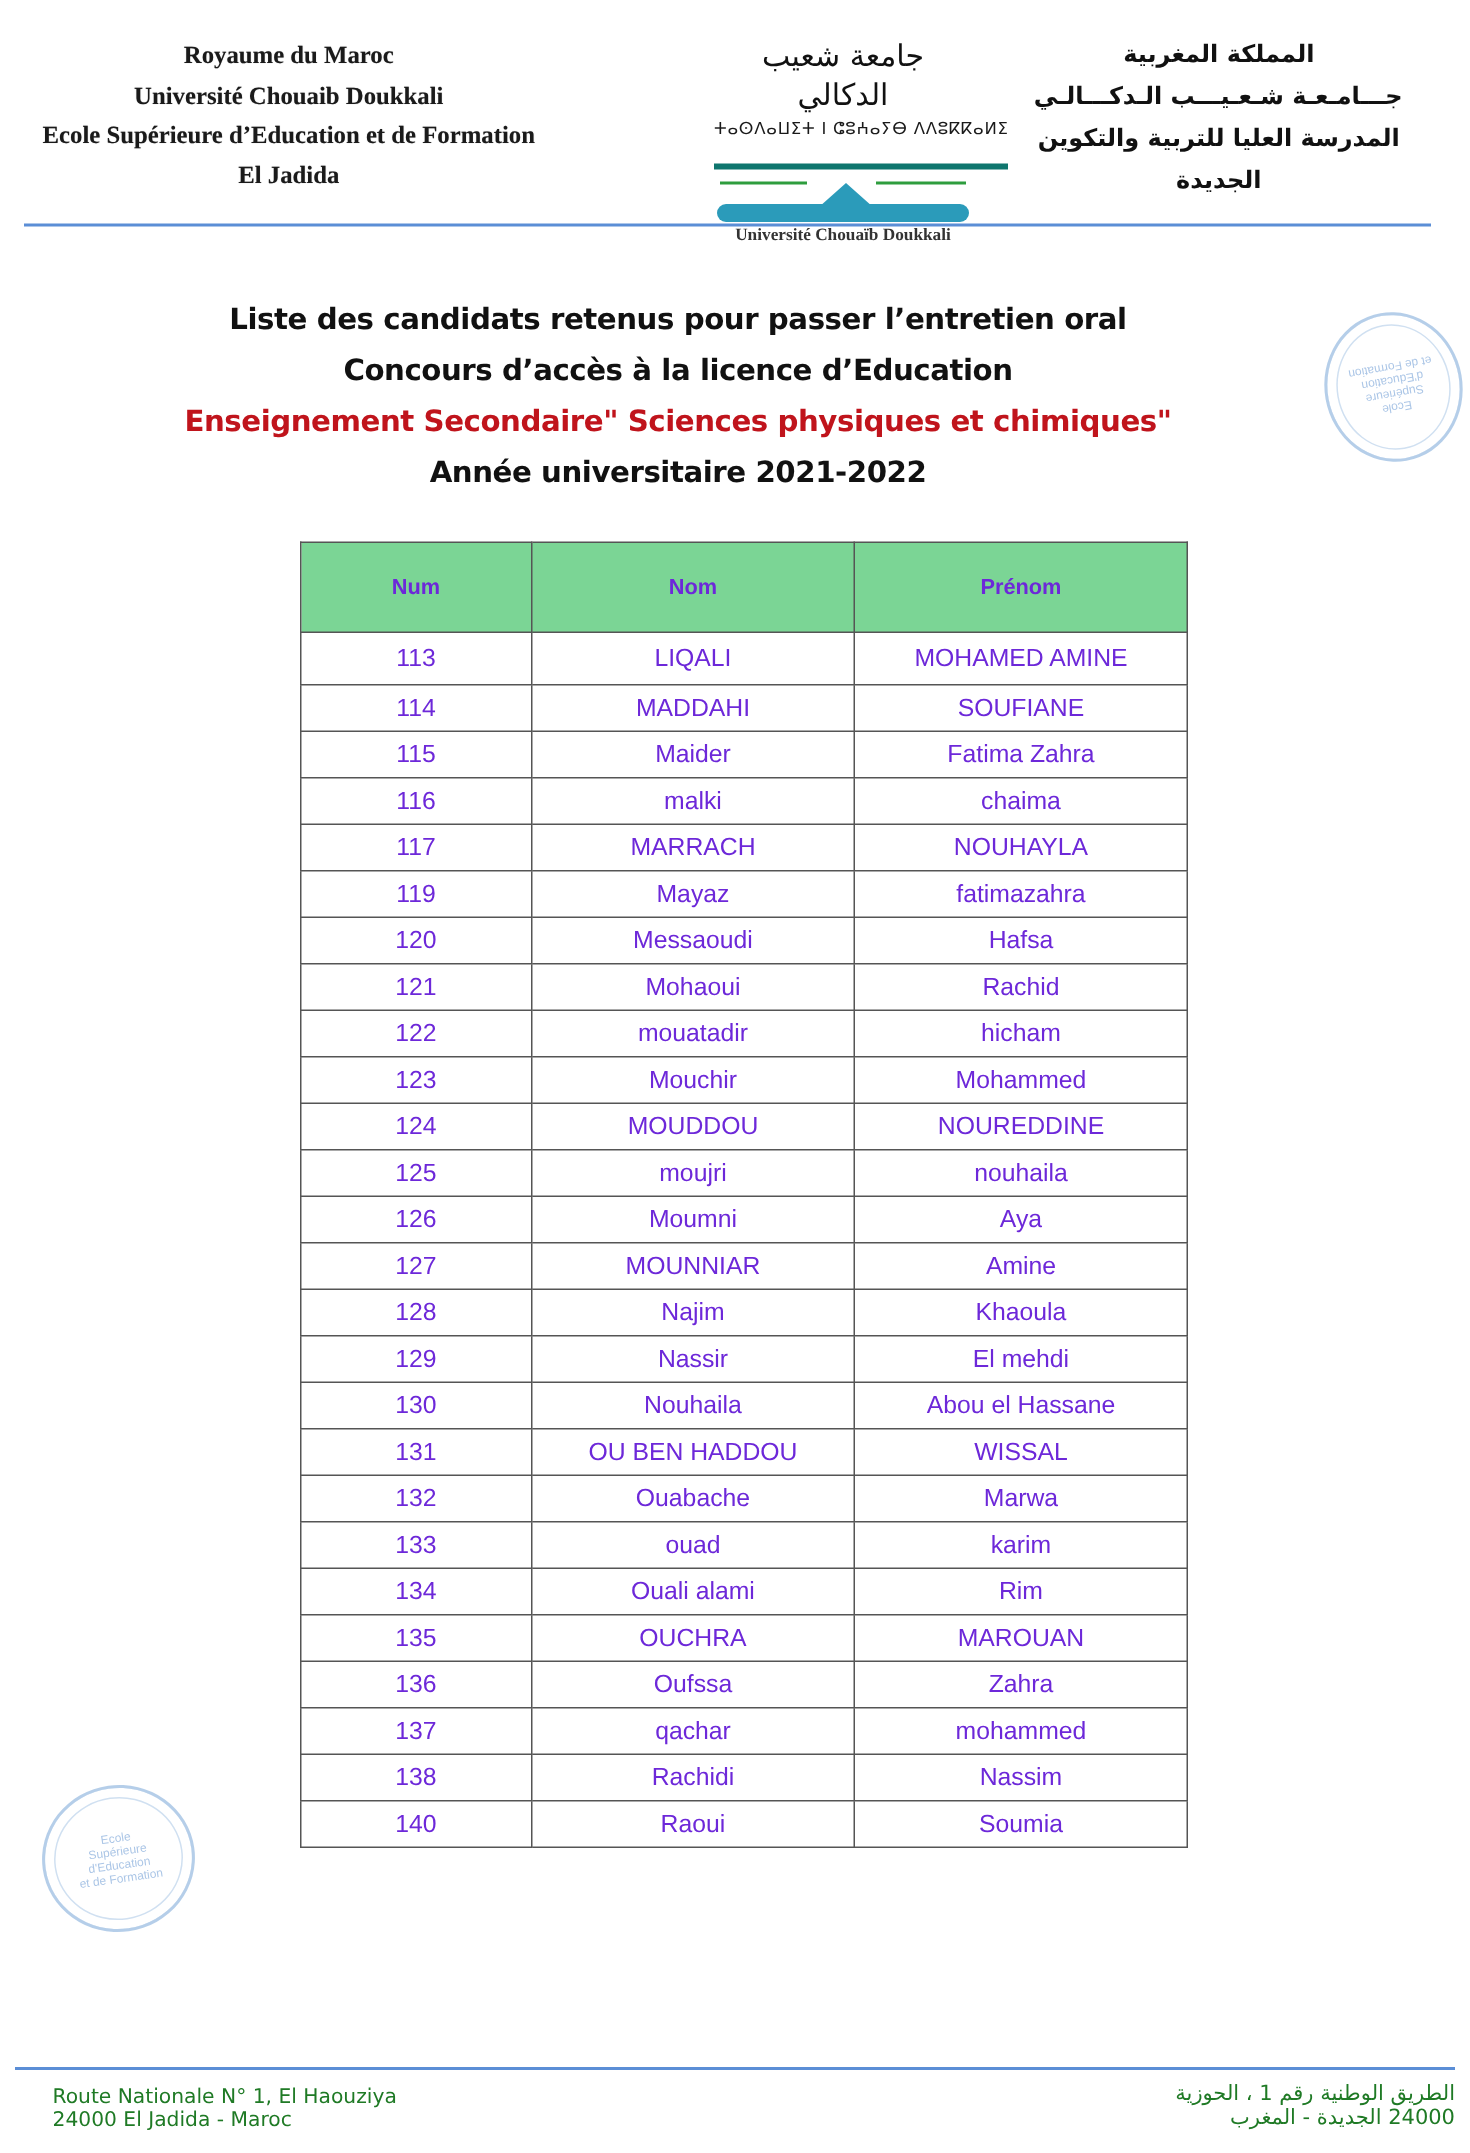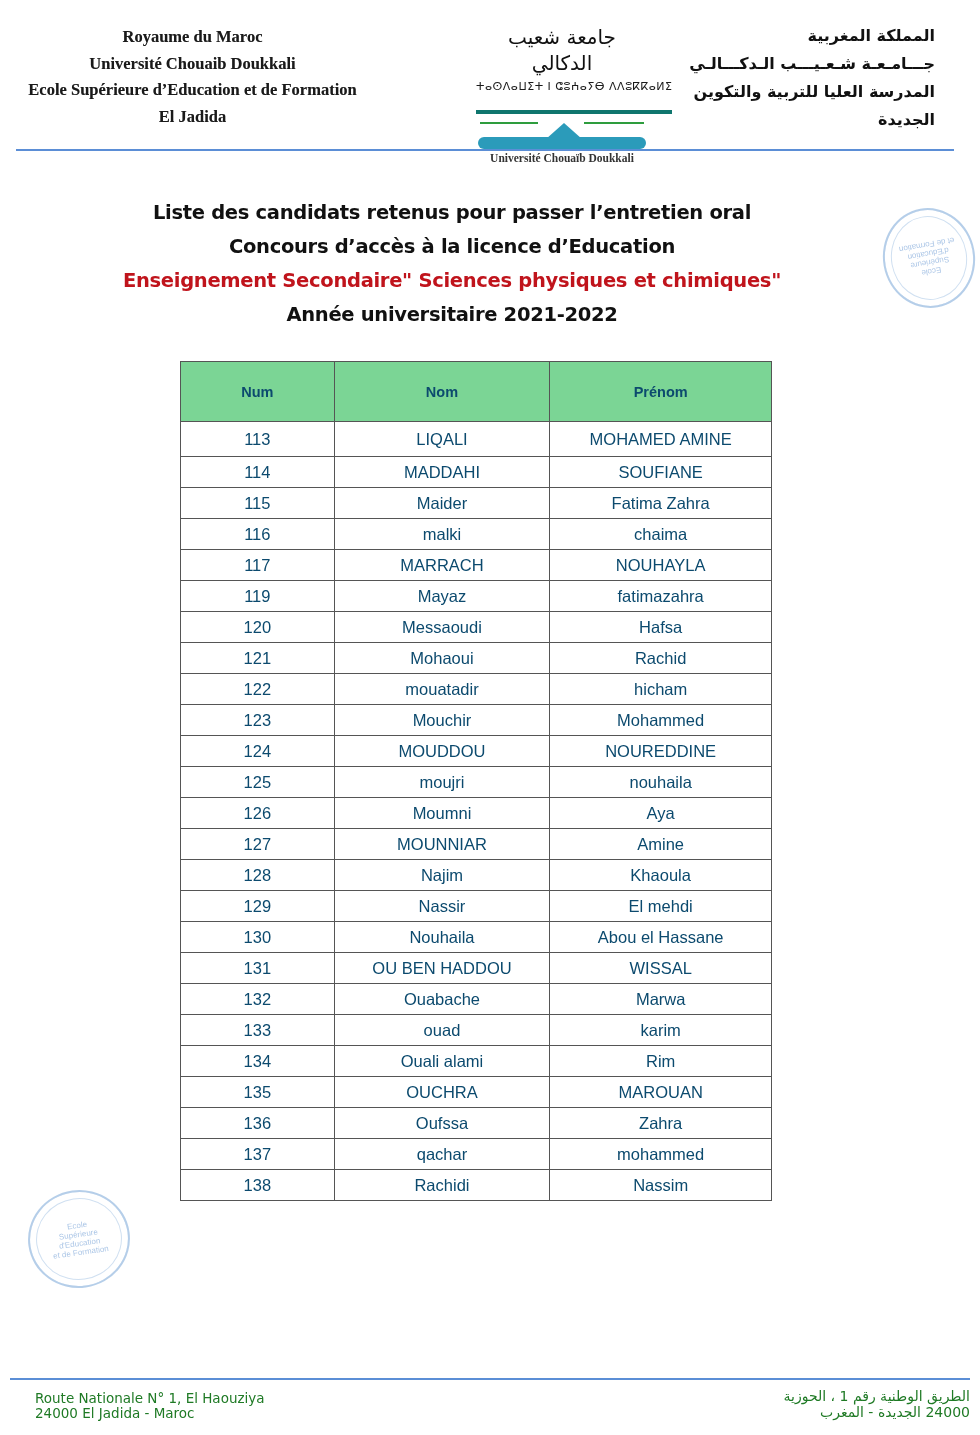--- a/index.html
+++ b/index.html
@@ -80,20 +80,21 @@
       font-weight: bold;
       font-size: 11.5px;
       color: #333;
       margin-top: 2px;
       white-space: nowrap;
     }
 
     
     .hdr-right {
       left: 690px; top: 22px; width: 245px;
+      text-align: center;
       direction: rtl;
       font-family: "DejaVu Sans", sans-serif;
       font-weight: bold;
       font-size: 16px;
       line-height: 28px;
       color: #111;
     }
     .hdr-right div { white-space: nowrap; }
 
     .rule {
@@ -126,26 +127,26 @@
       display: flex; flex-direction: column; justify-content: center; align-items: center;
       line-height: 9px;
       box-shadow: inset 0 0 0 6px rgba(255,255,255,1), inset 0 0 0 7px rgba(120,165,215,0.35);
     }
     .stamp-top { left: 883px; top: 208px; width: 88px; height: 96px; transform: rotate(170deg); }
     .stamp-bottom { left: 28px; top: 1190px; width: 98px; height: 94px; transform: rotate(-8deg); }
 
     
     table.list {
       position: absolute;
-      left: 180px; top: 361px;
+      left: 200px; top: 361px;
       width: 592px;
       border-collapse: collapse;
       font-family: "Liberation Sans", sans-serif;
       font-size: 16.5px;
-      color: #0c4a6e;
+      color: #6d28d9;
     }
     table.list th, table.list td {
       border: 1.3px solid #555;
       text-align: center;
       padding: 0;
     }
     table.list th {
       background: #7bd595;
       height: 59px;
       font-weight: bold;
@@ -360,20 +361,25 @@
       <tr>
         <td>137</td>
         <td>qachar</td>
         <td>mohammed</td>
       </tr>
       <tr>
         <td>138</td>
         <td>Rachidi</td>
         <td>Nassim</td>
       </tr>
+      <tr>
+        <td>140</td>
+        <td>Raoui</td>
+        <td>Soumia</td>
+      </tr>
     </tbody>
 </table>
 
 <div class="abs rule rule-bottom"></div>
 
 <div class="abs foot-left">
   <div>Route Nationale N° 1, El Haouziya</div>
   <div>24000 El Jadida - Maroc</div>
 </div>
 <div class="abs foot-right">

